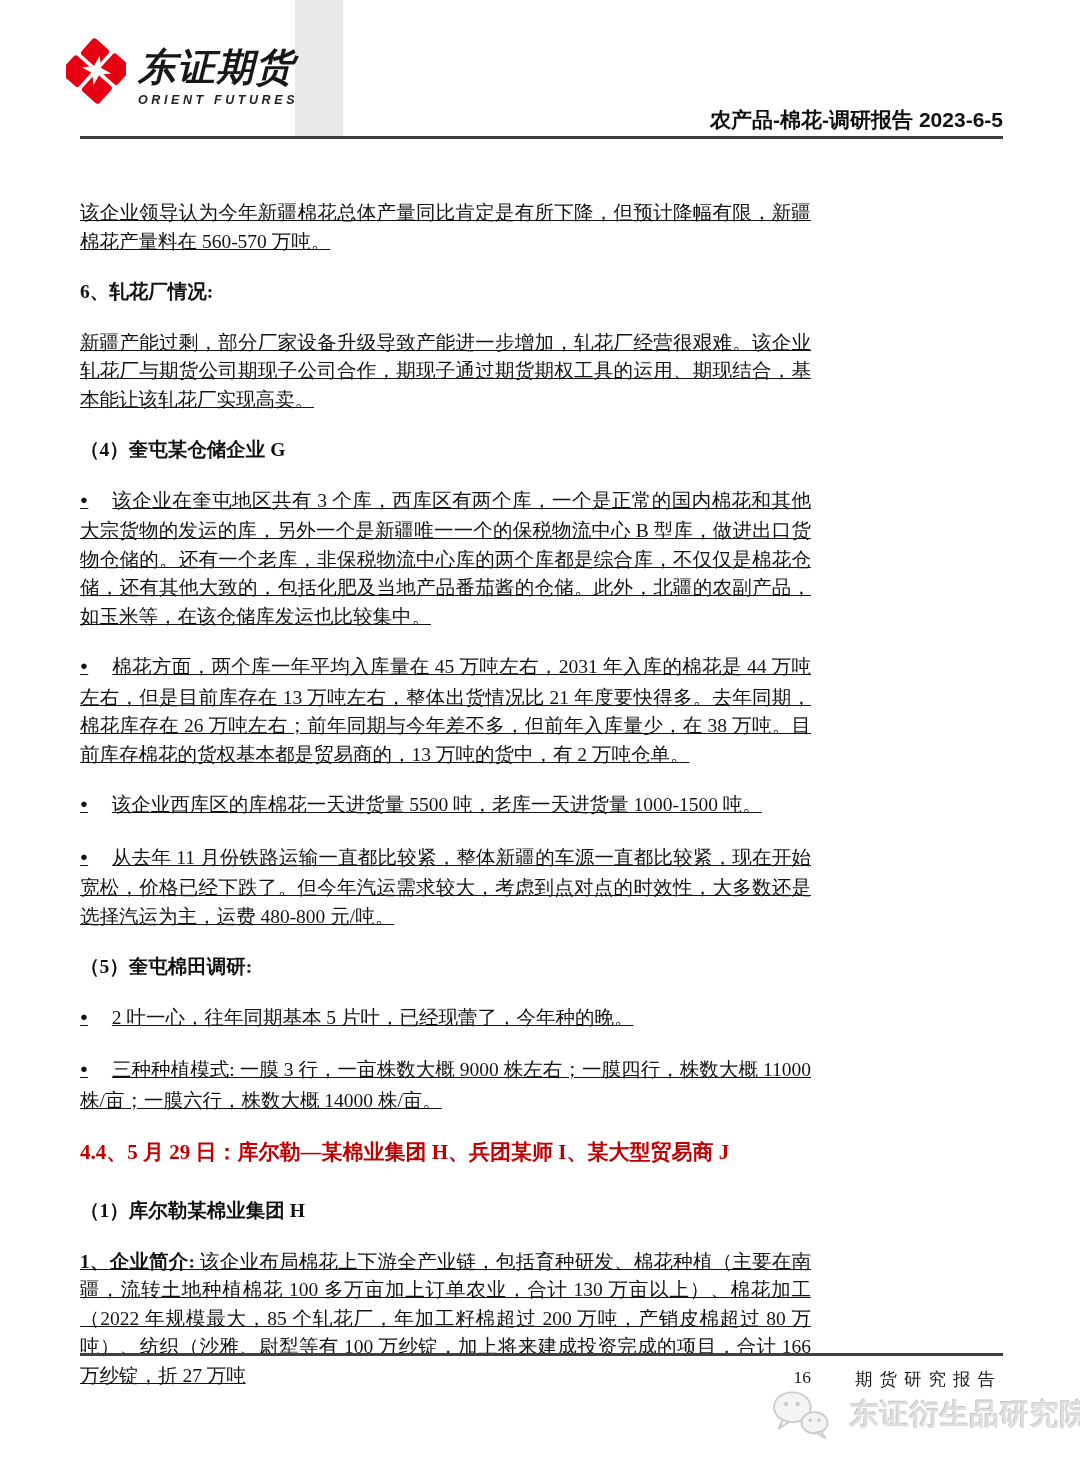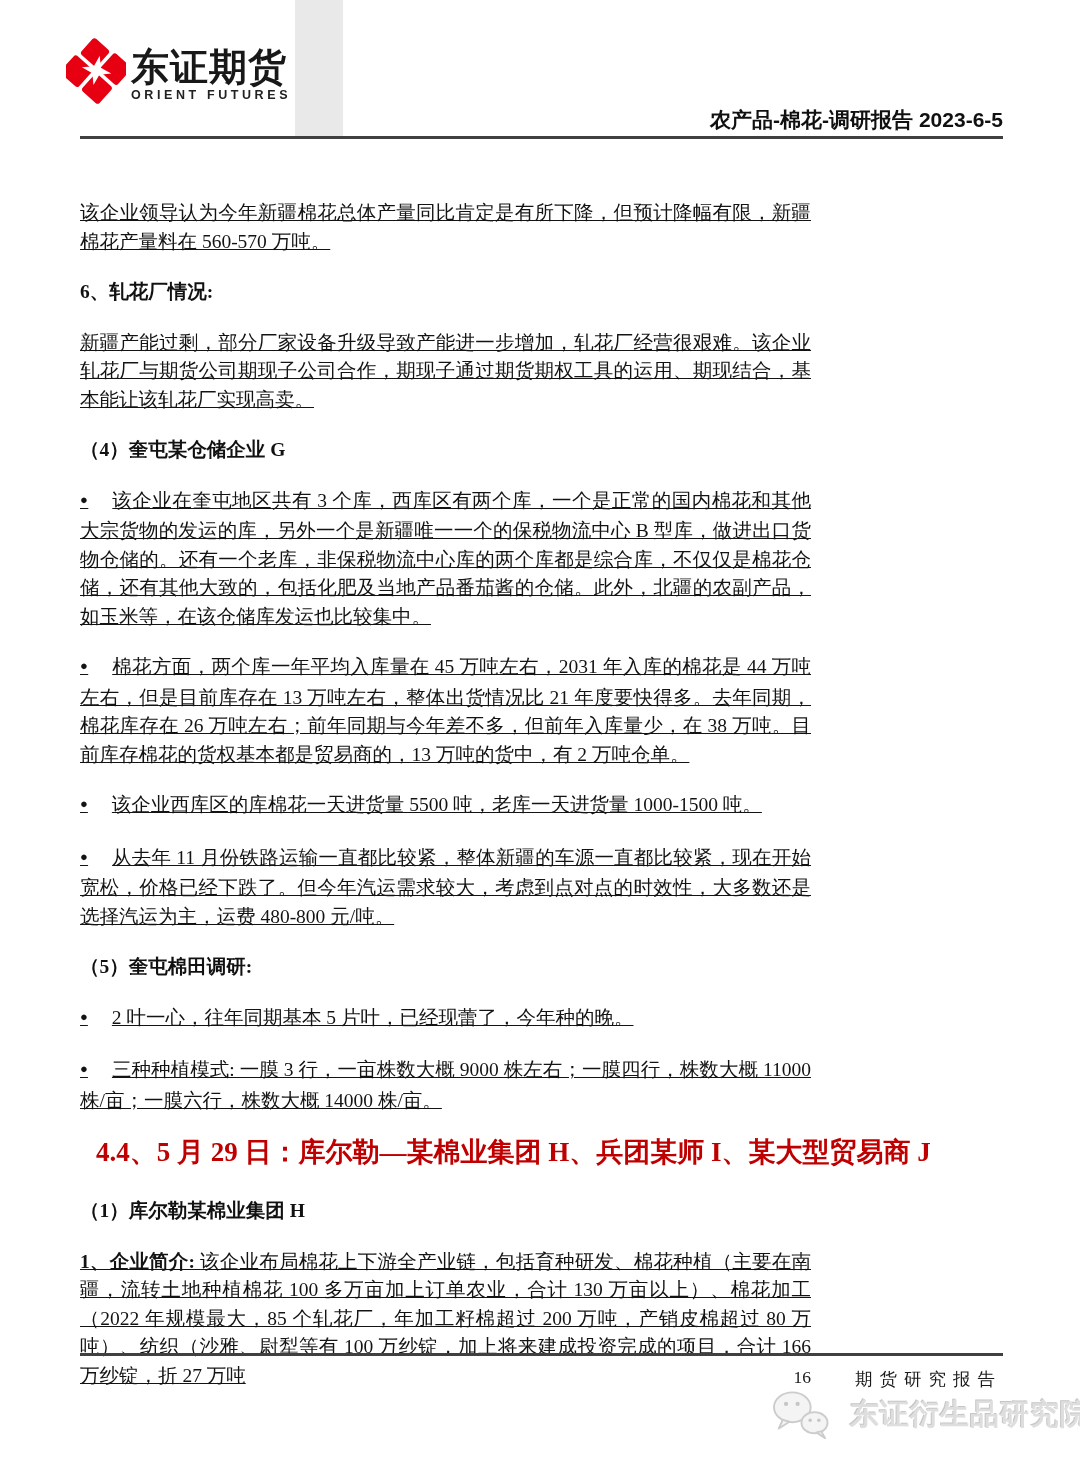--- a/index.html
+++ b/index.html
@@ -4,40 +4,40 @@
 <style>
   html,body{margin:0;padding:0;background:#ffffff;}
   body{
     width:1080px;height:1466px;position:relative;overflow:hidden;
     font-family:"Liberation Serif","DejaVu Serif",serif;color:#151515;
   }
   .page{position:absolute;inset:0;background:#fff;}
 
   
   .gray-bar{position:absolute;left:295px;top:0;width:48px;height:136px;background:#e9e9e9;}
-  .logo{position:absolute;left:66px;top:36px;display:flex;align-items:flex-start;gap:5px;}
+  .logo{position:absolute;left:66px;top:36px;display:flex;align-items:flex-start;gap:12px;font-style:italic;}
   .logo-icon{width:60px;height:70px;flex:0 0 auto;}
   .logo-text{padding-top:12px;}
   .brand-cn{font-family:"Liberation Sans","DejaVu Sans",sans-serif;font-weight:bold;
     font-size:38px;line-height:1.05;color:#181818;letter-spacing:1px;white-space:nowrap;}
   .brand-en{font-family:"Liberation Sans","DejaVu Sans",sans-serif;font-weight:bold;
-    font-size:12.5px;letter-spacing:3.6px;color:#222;white-space:nowrap;}
+    font-size:12.5px;letter-spacing:3.6px;color:#222;margin-top:5px;white-space:nowrap;}
   .doc-label{position:absolute;right:77px;top:106px;
     font-family:"Liberation Sans","DejaVu Sans",sans-serif;font-weight:bold;
     font-size:21px;color:#101010;white-space:nowrap;}
   .header-rule{position:absolute;left:80px;top:136px;width:923px;height:3px;background:#404040;}
 
   
   .content{position:absolute;left:80px;top:190px;width:731px;
     font-size:19.5px;line-height:28.5px;text-align:justify;color:#131313;}
   .content p{margin:9px 0 22px 0;text-decoration:underline;}
   .content h3{font-size:19.5px;line-height:28.5px;font-weight:bold;margin:0 0 22px 0;color:#111;}
   .dot{font-size:13px;margin-right:24px;position:relative;top:-3px;}
   .lead{font-weight:bold;}
-  h2.red-heading{font-size:27px;line-height:30px;font-weight:bold;margin:8px 0 30px 16px;white-space:nowrap;}
+  h2.red-heading{font-size:21px;line-height:30px;font-weight:bold;margin:8px 0 30px 0;white-space:nowrap;}
 
   
   .footer-rule{position:absolute;left:80px;top:1353px;width:923px;height:3px;background:#404040;}
   .page-num{position:absolute;left:80px;top:1367px;width:731px;text-align:right;font-size:17.5px;color:#1a1a1a;}
   .report-type{position:absolute;right:78px;top:1367px;font-size:17.5px;letter-spacing:7px;color:#1a1a1a;white-space:nowrap;}
   .watermark{position:absolute;left:770px;top:1388px;display:flex;align-items:center;gap:18px;}
   .wechat-icon{width:62px;height:54px;flex:0 0 auto;}
   .watermark-text{font-size:29px;font-weight:bold;color:#dedede;letter-spacing:1px;white-space:nowrap;
     text-shadow:1px 1px 0 #ffffff,-1px -1px 0 #c6c6c6;}
 </style>

